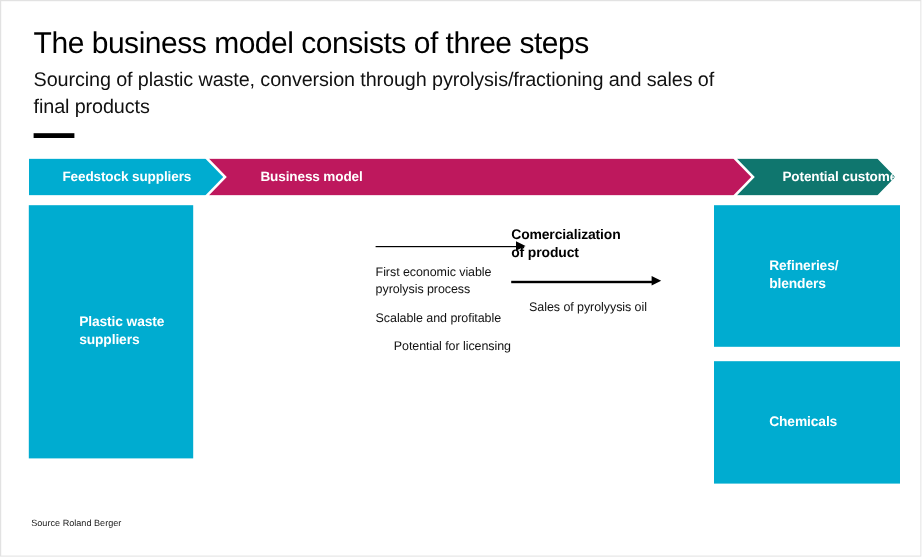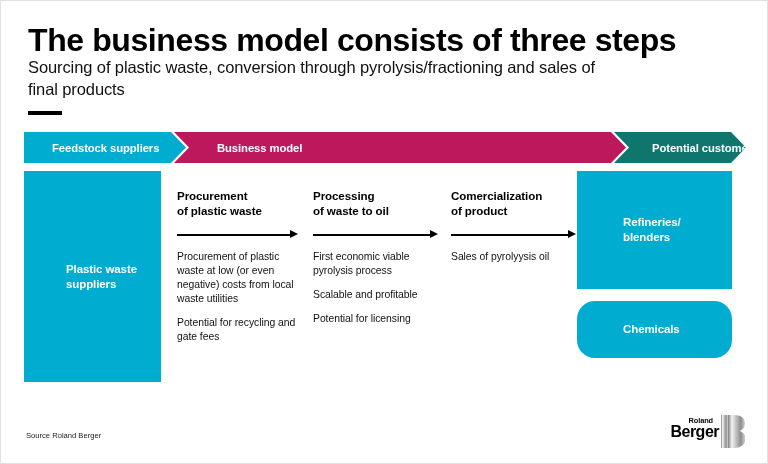--- a/index.html
+++ b/index.html
@@ -21,22 +21,22 @@
     box-sizing: border-box;
     overflow: hidden;
   }
 
   
   .title {
     position: absolute;
     left: 27px;
     top: 22px;
     width: 700px;
-    font-size: 32px;
-    font-weight: bold;
+    font-size: 25px;
+    font-weight: normal;
     letter-spacing: -0.4px;
     color: #000000;
     line-height: 1.1;
   }
   .subtitle {
     position: absolute;
     left: 27px;
     top: 56px;
     width: 600px;
     font-size: 16.5px;
@@ -128,21 +128,21 @@
     width: 100%;
   }
 
   
   .col {
     position: absolute;
     top: 188px;
   }
   .col-1 { left: 176px; width: 124px; }
   .col-2 { left: 312px; width: 128px; }
-  .col-3 { left: 450px; width: 128px; }
+  .col-3 { left: 425px; width: 128px; }
 
   .col-head {
     font-size: 11.6px;
     font-weight: bold;
     color: #000000;
     line-height: 1.26;
     letter-spacing: -0.1px;
     margin: 0 0 0 0;
     white-space: pre-line;
   }
@@ -175,33 +175,33 @@
   .col-3 .arrow .head { left: 117px; }
 
   .bullets { margin-top: 11px; }
   .bullet {
     font-size: 10.4px;
     color: #111111;
     line-height: 1.34;
     margin-bottom: 10px;
     letter-spacing: -0.05px;
   }
-  .bullet:last-child { margin-bottom: 0; }
+  .bullet:last-child { margin-bottom: 0; text-align: center; }
 
   
   .box-right {
     position: absolute;
-    left: 576px;
+    left: 594px;
     width: 155px;
     background: #00ACD0;
     display: flex;
     align-items: center;
   }
   .box-refineries { top: 170px; height: 118px; }
-  .box-chemicals  { top: 300px; height: 57px; border-radius: 18px; }
+  .box-chemicals  { top: 300px; height: 102px; }
   .box-right .box-text {
     color: #ffffff;
     font-size: 11.5px;
     font-weight: bold;
     line-height: 1.28;
     letter-spacing: -0.1px;
     padding-left: 46px;
     padding-right: 8px;
     box-sizing: border-box;
     width: 100%;
@@ -271,36 +271,22 @@
     <div class="band band-customers">
       <span class="band-label">Potential customers</span>
     </div>
   </div>
 
   <div class="box-left">
     <div class="box-text">Plastic waste
 suppliers</div>
   </div>
 
-  <div class="col col-1">
-    <div class="col-head">Procurement
-of plastic waste</div>
-    <div class="arrow">
-      <div class="shaft"></div>
-        <div class="head"></div>
-    </div>
-    <div class="bullets">
-      <div class="bullet">Procurement of plastic waste at low (or even negative) costs from local waste utilities</div>
-      <div class="bullet">Potential for recycling and gate fees</div>
-    </div>
-  </div>
 
   <div class="col col-2">
-    <div class="col-head">Processing
-of waste to oil</div>
     <div class="arrow">
       <div class="shaft"></div>
         <div class="head"></div>
     </div>
     <div class="bullets">
       <div class="bullet">First economic viable pyrolysis process</div>
       <div class="bullet">Scalable and profitable</div>
       <div class="bullet">Potential for licensing</div>
     </div>
   </div>
@@ -322,31 +308,14 @@
 blenders</div>
   </div>
   <div class="box-right box-chemicals">
     <div class="box-text">Chemicals</div>
   </div>
 
   <div class="source">
     <b>Source</b><span>&nbsp;</span><span>Roland Berger</span>
   </div>
 
-  <div class="logo">
-    <div class="logo-roland">Roland</div>
-    <div class="logo-berger">Berger</div>
-    <svg class="logo-mark" viewBox="0 0 24 33" xmlns="http://www.w3.org/2000/svg">
-      <defs>
-        <linearGradient id="gb" x1="0" y1="0" x2="1" y2="0">
-          <stop offset="0%" stop-color="#7d7d7d"></stop>
-          <stop offset="22%" stop-color="#f2f2f2"></stop>
-          <stop offset="48%" stop-color="#bdbdbd"></stop>
-          <stop offset="72%" stop-color="#8f8f8f"></stop>
-          <stop offset="100%" stop-color="#d8d8d8"></stop>
-        </linearGradient>
-      </defs>
-      <path d="M0 0 H7 V33 H0 Z" fill="url(#gb)"></path>
-      <path d="M7 0 H13 C20 0 24 3.5 24 8.4 C24 12 22 14.6 18.6 15.9 C22.4 17 24.6 19.8 24.6 23.7 C24.6 29.3 20.2 33 13.4 33 H7 Z" fill="url(#gb)"></path>
-    </svg>
-  </div>
 
 </div>
 
 </body></html>

